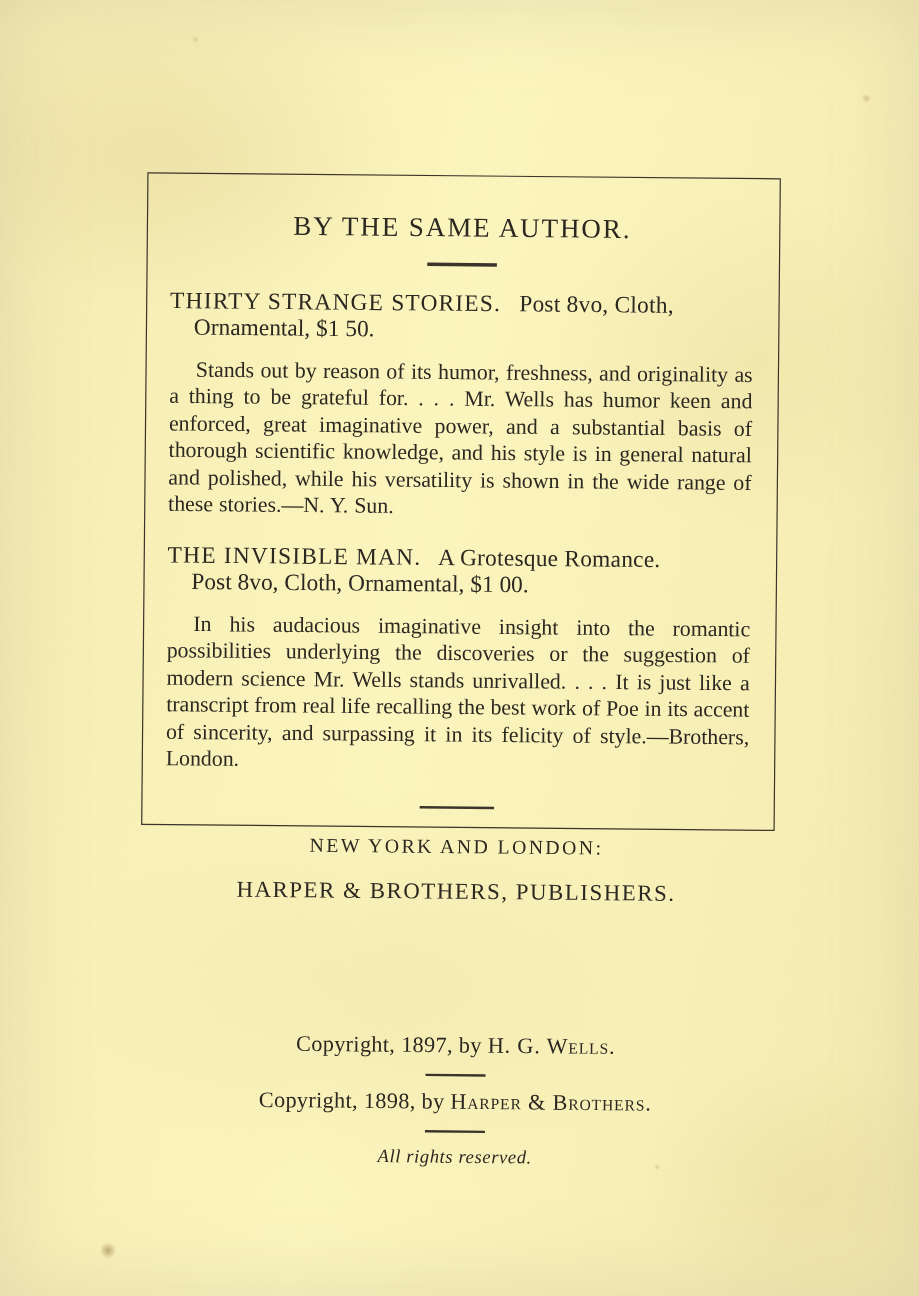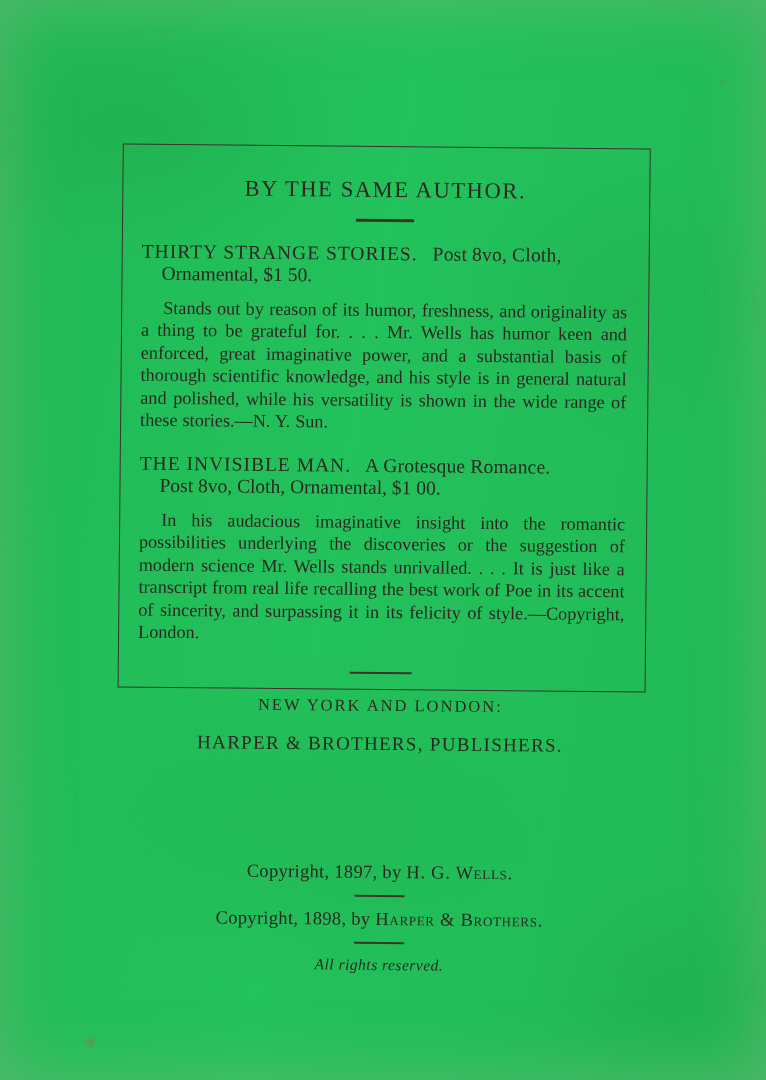--- a/index.html
+++ b/index.html
@@ -6,21 +6,21 @@
     margin: 0;
     padding: 0;
     background: #ffffff;
   }
 
   .page {
     position: relative;
     width: 766px;
     height: 1080px;
     margin: 0 auto;
-    background: #22c55e;
+    background: #fef9c3;
     overflow: hidden;
     font-family: "Liberation Serif", "DejaVu Serif", serif;
     color: #2b2721;
   }
 
   
   .paper-texture {
     position: absolute;
     inset: 0;
     pointer-events: none;
@@ -202,21 +202,21 @@
 
         <div class="entry">
           <div class="entry-head">
             <span class="booktitle">THE INVISIBLE MAN.</span>
             <span class="details">&nbsp;
               <span>A Grotesque Romance.</span>
             </span>
             <span class="cont">Post 8vo, Cloth, Ornamental, $1 00.</span>
           </div>
           <div class="review">
-            <span>In his audacious imaginative insight into the romantic possibilities underlying the discoveries or the suggestion of modern science Mr. Wells stands unrivalled. . . . It is just like a transcript from real life recalling the best work of Poe in its accent of sincerity, and surpassing it in its felicity of style.—</span><span class="src">Copyright</span><span>, London.</span>
+            <span>In his audacious imaginative insight into the romantic possibilities underlying the discoveries or the suggestion of modern science Mr. Wells stands unrivalled. . . . It is just like a transcript from real life recalling the best work of Poe in its accent of sincerity, and surpassing it in its felicity of style.—</span><span class="src">Brothers</span><span>, London.</span>
           </div>
         </div>
 
         <div class="imprint">
           <div class="rule rule-imprint"></div>
           <div class="imprint-city">NEW YORK AND LONDON:</div>
           <div class="imprint-pub">HARPER &amp; BROTHERS, PUBLISHERS.</div>
         </div>
 
       </div>

